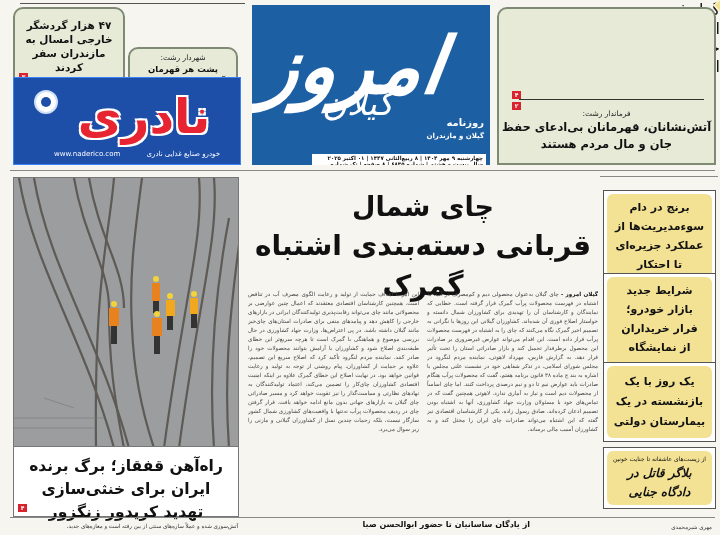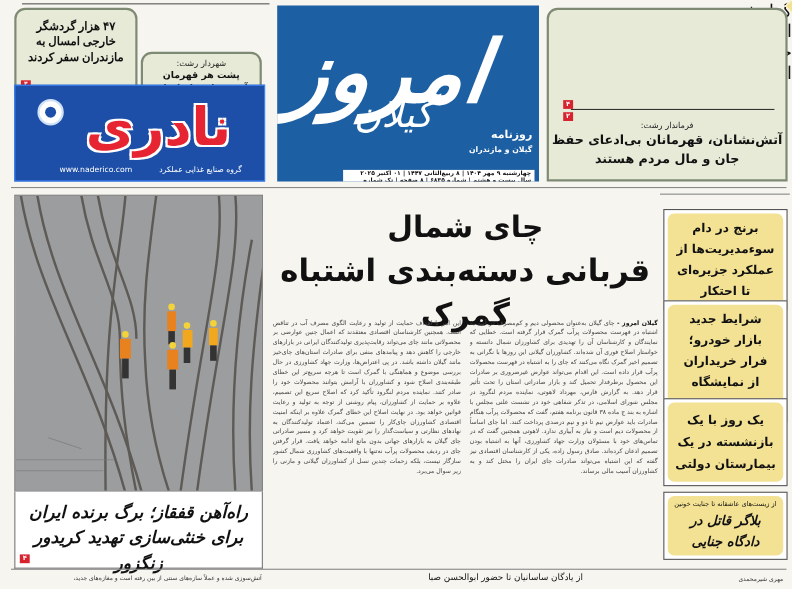--- a/index.html
+++ b/index.html
@@ -41,29 +41,29 @@
   .cols { position: absolute; left: 248px; top: 290px; width: 350px; height: 220px; display: flex; flex-direction: row; gap: 8px; }
   .col { flex: 1; font-size: 5.6px; line-height: 9px; color: #444; text-align: justify; overflow: hidden; }
   .col b { color: #111; }
 
   
   .card { position: absolute; left: 603px; width: 113px; border: 1px solid #555; background: #fff; padding: 3px; }
   .card .inner { background: #f3e294; border-radius: 6px; text-align: center; font-weight: bold; color: #111; padding: 3px 2px; }
   .label .diamond { position: absolute; right: -5px; top: 0; width: 11px; height: 11px; background: #f3e294; transform: rotate(45deg) scale(0.75); border: 1px solid #fff; }
 
   .hr { position: absolute; height: 1px; background: #888; }
-  .bottom-strip { position: absolute; top: 520px; font-size: 8px; font-weight: normal; color: #111; }
+  .bottom-strip { position: absolute; top: 520px; font-size: 8px; font-weight: bold; color: #111; }
   .bottom-small { position: absolute; top: 523px; font-size: 5.5px; color: #333; }
 </style>
 </head>
 <body>
 
 <div class="hr" style="left:20px; top:3px; width:225px; background:#555;"></div>
 
-<div class="teaser" style="left:13px; top:7px; width:112px; height:80px; padding-top:9px;font-family:Liberation Serif, serif;">
+<div class="teaser" style="left:13px; top:7px; width:112px; height:80px; padding-top:9px;">
   <div class="head" style="font-size:10.5px; line-height:14px;">۴۷ هزار گردشگر خارجی امسال به مازندران سفر کردند</div>
   <div class="pagebadge" style="left:4px; bottom:4px;">۳</div>
 </div>
 
 <div class="teaser" style="left:128px; top:7px; width:110px; height:79px;margin-top:40px;">
   <div class="kicker">شهردار رشت:</div>
   <div class="head" style="font-size:8.5px; line-height:12px;">پشت هر قهرمان آتش‌نشان خانواده‌ای فهیم و صبور ایستاده است</div>
   <div class="pagebadge" style="left:4px; bottom:4px;">۲</div>
 </div>
 
@@ -86,21 +86,21 @@
     <div class="kicker">فرماندار رشت:</div>
     <div class="head" style="font-size:11.5px; line-height:17px; padding:0 0;">آتش‌نشانان، قهرمانان بی‌ادعای حفظ جان و مال مردم هستند</div>
   </div>
 </div>
 
 <div class="ad">
   <div class="emblem"></div>
   <div class="brand">نادری</div>
   <div class="footer">
     <span>www.naderico.com</span>
-    <span style="direction:rtl;">گروه صنایع غذایی عملکرد</span>
+    <span style="direction:rtl;">خودرو صنایع غذایی نادری</span>
   </div>
 </div>
 
 <div class="hr" style="left:10px; top:170px; width:705px;"></div>
 
 <div class="photo">
   <svg width="226" height="270" viewBox="0 0 226 270">
     <rect width="226" height="270" fill="#9b9d9f"></rect>
     <g stroke="#5e5a55" stroke-width="2.2" fill="none">
       <path d="M5 0 C 20 90, 70 160, 100 270"></path>
@@ -130,21 +130,21 @@
       <rect x="138" y="140" width="10" height="18" fill="#e8821e"></rect>
         <circle cx="143" cy="136" r="3" fill="#f3d23a"></circle>
         <rect x="140" y="158" width="6" height="18" fill="#333"></rect>
       <rect x="95" y="130" width="10" height="18" fill="#e8821e"></rect>
         <circle cx="100" cy="126" r="3" fill="#f3d23a"></circle>
         <rect x="97" y="148" width="6" height="18" fill="#333"></rect>
     </g>
   </svg>
 </div>
 <div class="photo-caption">
-  <div style="padding:0 11px;font-style:italic;">راه‌آهن قفقاز؛ برگ برنده ایران برای خنثی‌سازی تهدید کریدور زنگزور</div>
+  <div style="padding:0 11px;">راه‌آهن قفقاز؛ برگ برنده ایران برای خنثی‌سازی تهدید کریدور زنگزور</div>
   <div class="pagebadge" style="left:4px; bottom:4px;">۴</div>
 </div>
 
 <div class="headline">
   <div class="l1">چای شمال</div>
   <div class="l2">قربانی دسته‌بندی اشتباه گمرک</div>
 </div>
 
 <div class="cols">
   <div class="col">

